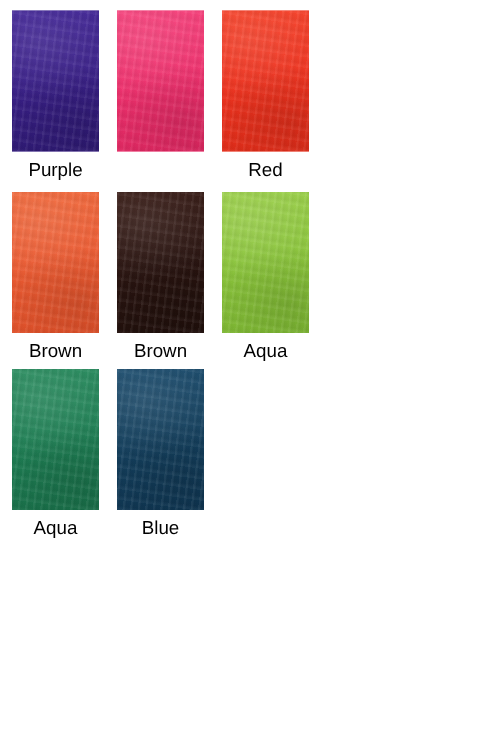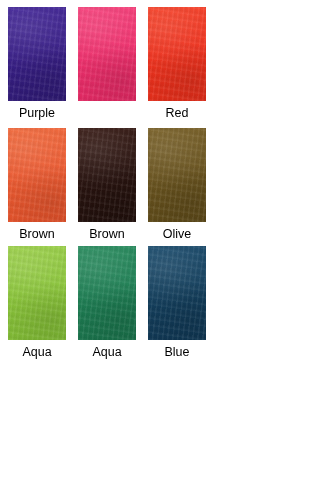--- a/index.html
+++ b/index.html
@@ -109,27 +109,20 @@
 
 
     <div class="swatch-cell">
       <div class="swatch-chip" style="background-color: rgb(42, 20, 16);">
         <span class="shade" style="background: linear-gradient(168deg, rgb(58, 28, 22) 0%, rgb(42, 20, 16) 48%, rgb(30, 14, 10) 100%); opacity: 0.9;"></span>
         <span class="tex"></span>
       </div>
       <div class="swatch-label">Brown</div>
     </div>
 
-    <div class="swatch-cell">
-      <div class="swatch-chip" style="background-color: rgb(107, 85, 32);">
-        <span class="shade" style="background: linear-gradient(168deg, rgb(123, 98, 40) 0%, rgb(107, 85, 32) 48%, rgb(89, 70, 22) 100%); opacity: 0.9;"></span>
-        <span class="tex"></span>
-      </div>
-      <div class="swatch-label">Olive</div>
-    </div>
 
     <div class="swatch-cell">
       <div class="swatch-chip" style="background-color: rgb(140, 198, 60);">
         <span class="shade" style="background: linear-gradient(168deg, rgb(158, 210, 76) 0%, rgb(140, 198, 60) 48%, rgb(124, 182, 50) 100%); opacity: 0.9;"></span>
         <span class="tex"></span>
       </div>
       <div class="swatch-label">Aqua</div>
     </div>
 
 

